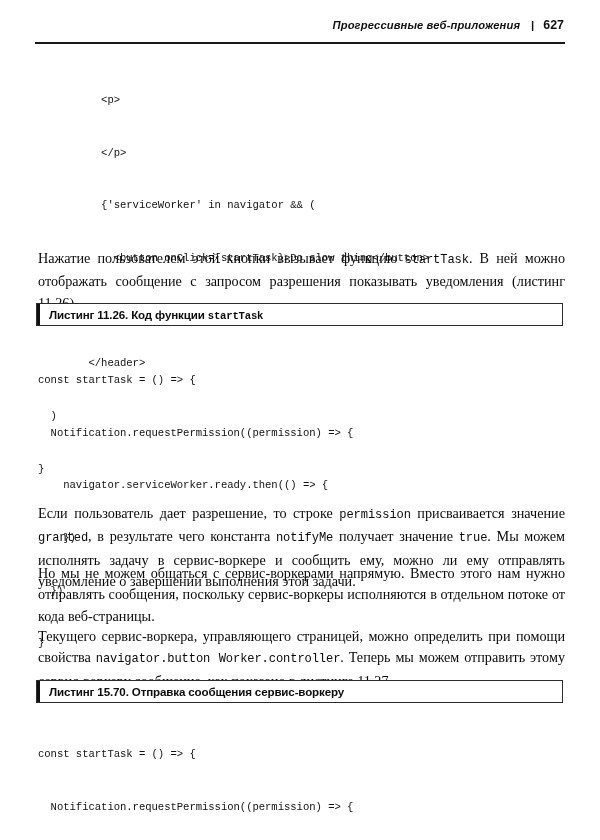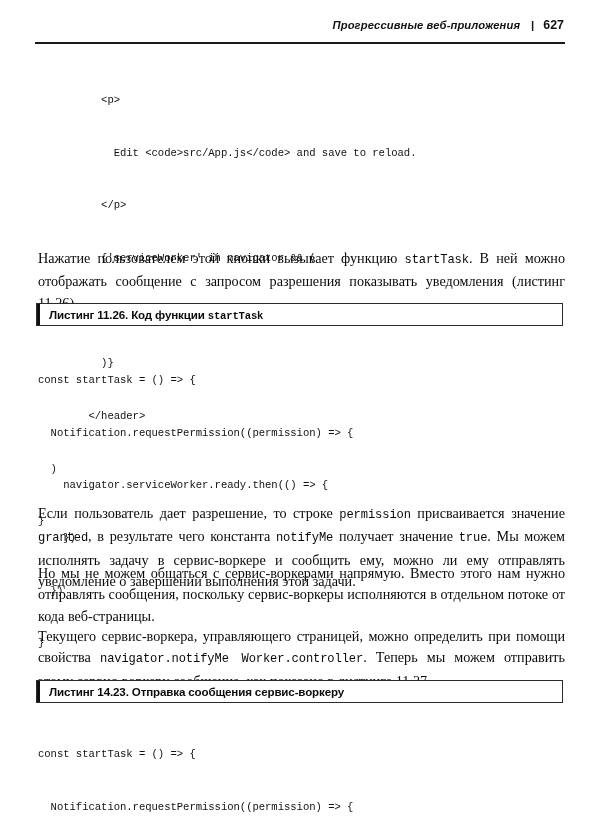--- a/index.html
+++ b/index.html
@@ -157,21 +157,20 @@
 
   <div class="running-head">
     <span class="rh-title">Прогрессивные веб-приложения</span>
     <span class="rh-sep">|</span>
     <span class="rh-page">627</span>
   </div>
   <div class="head-rule"></div>
 
   <div class="code" id="code-top">
     <span class="ln">          &lt;p&gt;</span>
-    <span class="ln">            Edit &lt;code&gt;src/App.js&lt;/code&gt; and save to reload.</span>
     <span class="ln">          &lt;/p&gt;</span>
     <span class="ln">          {'serviceWorker' in navigator &amp;&amp; (</span>
     <span class="ln">            &lt;button onClick={startTask}&gt;Do slow thing&lt;/button&gt;</span>
     <span class="ln">          )}</span>
     <span class="ln">        &lt;/header&gt;</span>
     <span class="ln">  )</span>
     <span class="ln">}</span>
   </div>
 
   <p class="para" id="para-1"><span>Нажатие пользователем этой кнопки вызывает функцию </span><span class="mono">startTask</span><span>. В ней можно отображать сообщение с запросом разрешения показывать уведомления (листинг 11.26).</span></p>
@@ -186,24 +185,24 @@
     <span class="ln">    navigator.serviceWorker.ready.then(() =&gt; {</span>
     <span class="ln">    })</span>
     <span class="ln">  })</span>
     <span class="ln">}</span>
   </div>
 
   <p class="para" id="para-2"><span>Если пользователь дает разрешение, то строке </span><span class="mono">permission</span><span> присваивается значение </span><span class="mono">granted</span><span>, в результате чего константа </span><span class="mono">notifyMe</span><span> получает значение </span><span class="mono">true</span><span>. Мы можем исполнять задачу в сервис-воркере и сообщить ему, можно ли ему отправлять уведомление о завершении выполнения этой задачи.</span></p>
 
   <p class="para" id="para-3">Но мы не можем общаться с сервис-воркерами напрямую. Вместо этого нам нужно отправлять сообщения, поскольку сервис-воркеры исполняются в отдельном потоке от кода веб-страницы.</p>
 
-  <p class="para" id="para-4"><span>Текущего сервис-воркера, управляющего страницей, можно определить при помощи свойства </span><span class="mono">navigator.notifyMe Worker.controller</span><span>. Теперь мы можем отправить этому сервис-воркеру сообщение, как показано в листинге 11.27.</span></p>
+  <p class="para" id="para-4"><span>Текущего сервис-воркера, управляющего страницей, можно определить при помощи свойства </span><span class="mono">navigator.button Worker.controller</span><span>. Теперь мы можем отправить этому сервис-воркеру сообщение, как показано в листинге 11.27.</span></p>
 
   <div class="listing-box" id="listing-1127">
-    <span class="listing-caption"><span>Листинг 14.23. Отправка сообщения сервис-воркеру</span><span class="mono"></span></span>
+    <span class="listing-caption"><span>Листинг 15.70. Отправка сообщения сервис-воркеру</span><span class="mono"></span></span>
   </div>
 
   <div class="code" id="code-1127">
     <span class="ln">const startTask = () =&gt; {</span>
     <span class="ln">  Notification.requestPermission((permission) =&gt; {</span>
     
     
     
     
   </div>

